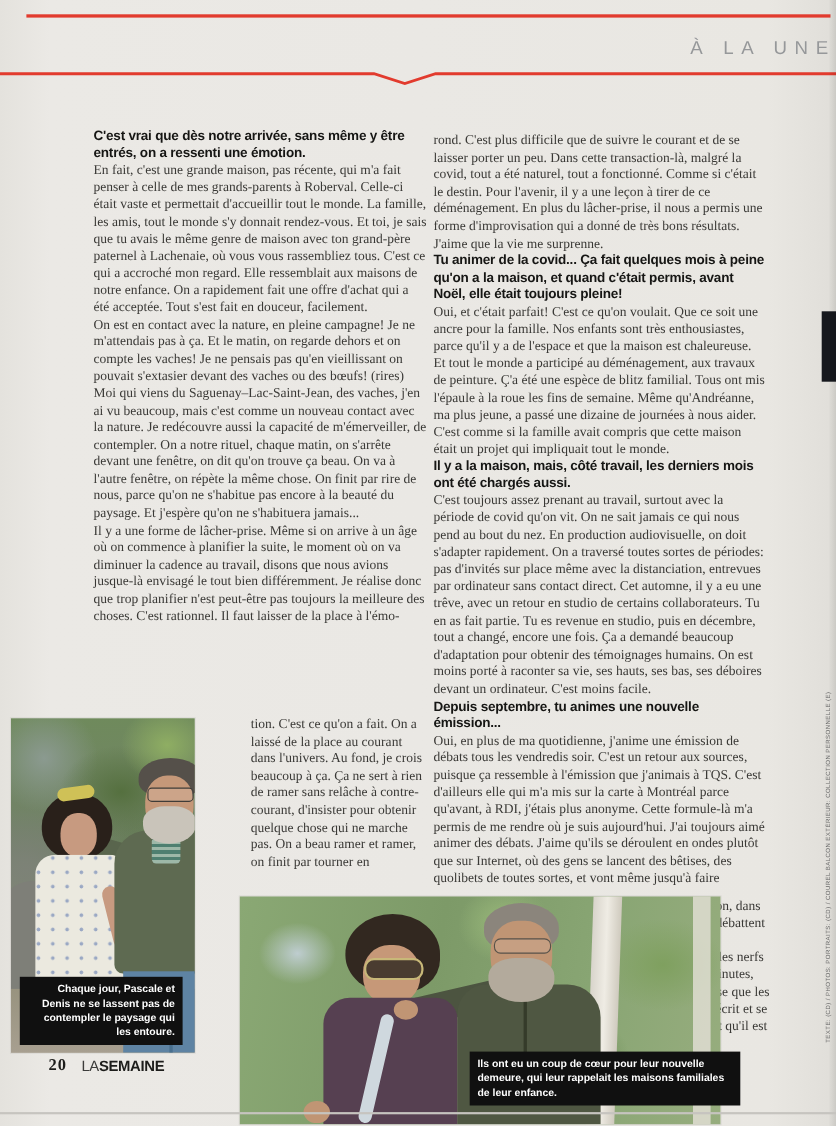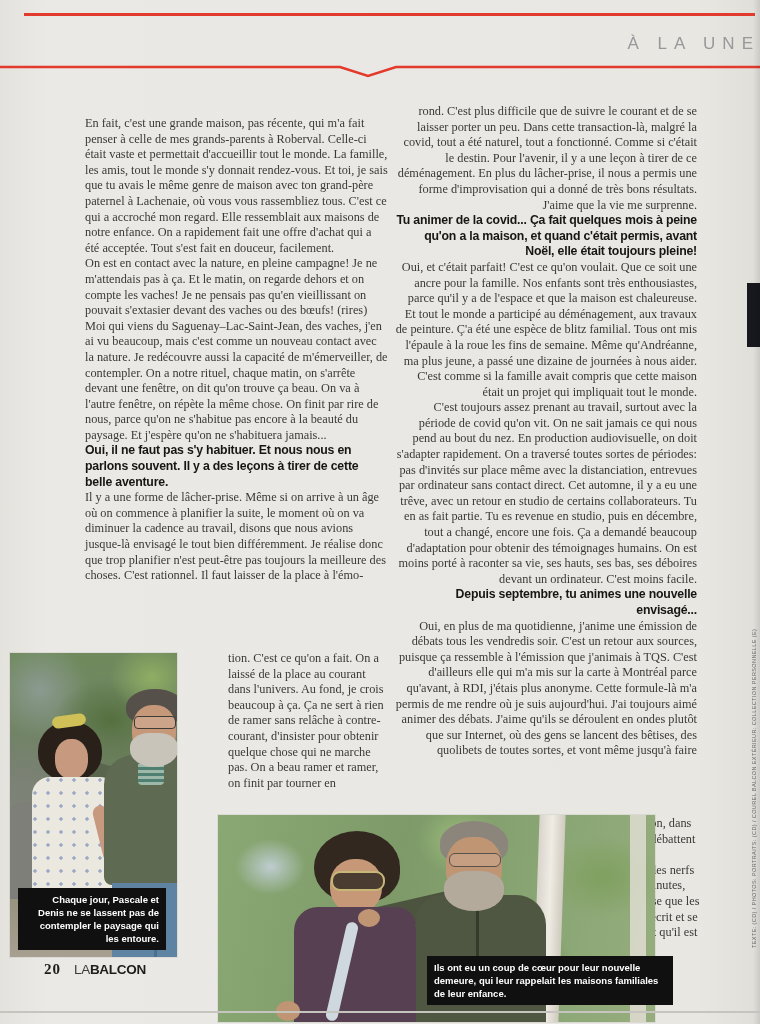--- a/index.html
+++ b/index.html
@@ -7,21 +7,21 @@
         background:linear-gradient(90deg,#e4e2dd 0%,#ebe9e5 6%,#eae8e4 50%,#e9e7e2 92%,#e0ded9 100%);
         font-family:"Liberation Sans",sans-serif;}
   
   .top-rule{position:absolute;left:24px;right:5px;top:13px;height:2.5px;background:#e23b2e;}
   .kicker{position:absolute;left:0;right:0;top:34px;text-align:right;
           font:400 17px/20px "Liberation Sans",sans-serif;letter-spacing:7px;color:#96989a;}
   .chevron-rule{position:absolute;left:0;top:63px;width:760px;height:18px;}
   
   .col{position:absolute;width:303px;font:12.3px/15.6px "Liberation Serif",serif;color:#3a3936;}
   #col-left{left:85px;top:116px;}
-  #col-right{left:394px;top:104px;text-align:right;}
+  #col-right{left:394px;top:120px;}
   .a{margin:0;}
   .q{margin:0;font:700 12.3px/15.6px "Liberation Sans",sans-serif;letter-spacing:-0.2px;color:#161614;}
   .wrap-block{position:absolute;font:12.3px/15.6px "Liberation Serif",serif;color:#3a3936;}
   #wrap-left{left:228px;top:651px;width:163px;}
   #wrap-right{left:482px;top:816px;width:218px;}
   
   .photo{position:absolute;overflow:hidden;box-shadow:0 0 0 1px rgba(0,0,0,0.06);}
   #photo1{left:10px;top:653px;width:167px;height:304px;
     background:
       radial-gradient(60px 50px at 85% 8%,#8fae63 0%,rgba(143,174,99,0) 70%),
@@ -94,33 +94,34 @@
 
 <div class="page">
 
   <div class="top-rule"></div>
   <div class="kicker">À LA UNE</div>
   <svg class="chevron-rule" viewBox="0 0 760 18">
     <path d="M0,4 L340,4 L368,13 L396,4 L760,4" fill="none" stroke="#e23b2e" stroke-width="2.6"></path>
   </svg>
 
   <div class="col" id="col-left">
+    <p class="q">C'est vrai que dès notre arrivée, sans même y être entrés, on a ressenti une émotion.</p>
     <p class="a">En fait, c'est une grande maison, pas récente, qui m'a fait penser à celle de mes grands-parents à Roberval. Celle-ci était vaste et permettait d'accueillir tout le monde. La famille, les amis, tout le monde s'y donnait rendez-vous. Et toi, je sais que tu avais le même genre de maison avec ton grand-père paternel à Lachenaie, où vous vous rassembliez tous. C'est ce qui a accroché mon regard. Elle ressemblait aux maisons de notre enfance. On a rapidement fait une offre d'achat qui a été acceptée. Tout s'est fait en douceur, facilement.</p>
     <p class="a">On est en contact avec la nature, en pleine campagne! Je ne m'attendais pas à ça. Et le matin, on regarde dehors et on compte les vaches! Je ne pensais pas qu'en vieillissant on pouvait s'extasier devant des vaches ou des bœufs! (rires) Moi qui viens du Saguenay–Lac-Saint-Jean, des vaches, j'en ai vu beaucoup, mais c'est comme un nouveau contact avec la nature. Je redécouvre aussi la capacité de m'émerveiller, de contempler. On a notre rituel, chaque matin, on s'arrête devant une fenêtre, on dit qu'on trouve ça beau. On va à l'autre fenêtre, on répète la même chose. On finit par rire de nous, parce qu'on ne s'habitue pas encore à la beauté du paysage. Et j'espère qu'on ne s'habituera jamais...</p>
-    <p class="q">Oui, il ne faut pas s'y habituer. Et nous nous en parlons souvent. Il y a des leçons à tirer de cette belle aventure.</p>
     <p class="a">Il y a une forme de lâcher-prise. Même si on arrive à un âge où on commence à planifier la suite, le moment où on va diminuer la cadence au travail, disons que nous avions jusque-là envisagé le tout bien différemment. Je réalise donc que trop planifier n'est peut-être pas toujours la meilleure des choses. C'est rationnel. Il faut laisser de la place à l'émo-</p>
   </div>
   <div class="wrap-block" id="wrap-left">tion. C'est ce qu'on a fait. On a laissé de la place au courant dans l'univers. Au fond, je crois beaucoup à ça. Ça ne sert à rien de ramer sans relâche à contre-courant, d'insister pour obtenir quelque chose qui ne marche pas. On a beau ramer et ramer, on finit par tourner en</div>
 
   <div class="col" id="col-right">
     <p class="a">rond. C'est plus difficile que de suivre le courant et de se laisser porter un peu. Dans cette transaction-là, malgré la covid, tout a été naturel, tout a fonctionné. Comme si c'était le destin. Pour l'avenir, il y a une leçon à tirer de ce déménagement. En plus du lâcher-prise, il nous a permis une forme d'improvisation qui a donné de très bons résultats. J'aime que la vie me surprenne.</p>
     <p class="q">Tu animer de la covid... Ça fait quelques mois à peine qu'on a la maison, et quand c'était permis, avant Noël, elle était toujours pleine!</p>
     <p class="a">Oui, et c'était parfait! C'est ce qu'on voulait. Que ce soit une ancre pour la famille. Nos enfants sont très enthousiastes, parce qu'il y a de l'espace et que la maison est chaleureuse. Et tout le monde a participé au déménagement, aux travaux de peinture. Ç'a été une espèce de blitz familial. Tous ont mis l'épaule à la roue les fins de semaine. Même qu'Andréanne, ma plus jeune, a passé une dizaine de journées à nous aider. C'est comme si la famille avait compris que cette maison était un projet qui impliquait tout le monde.</p>
+    <p class="q">Il y a la maison, mais, côté travail, les derniers mois ont été chargés aussi.</p>
     <p class="a">C'est toujours assez prenant au travail, surtout avec la période de covid qu'on vit. On ne sait jamais ce qui nous pend au bout du nez. En production audiovisuelle, on doit s'adapter rapidement. On a traversé toutes sortes de périodes: pas d'invités sur place même avec la distanciation, entrevues par ordinateur sans contact direct. Cet automne, il y a eu une trêve, avec un retour en studio de certains collaborateurs. Tu en as fait partie. Tu es revenue en studio, puis en décembre, tout a changé, encore une fois. Ça a demandé beaucoup d'adaptation pour obtenir des témoignages humains. On est moins porté à raconter sa vie, ses hauts, ses bas, ses déboires devant un ordinateur. C'est moins facile.</p>
-    <p class="q">Depuis septembre, tu animes une nouvelle envisagé...</p>
+    <p class="q">Depuis septembre, tu animes une nouvelle émission...</p>
     <p class="a">Oui, en plus de ma quotidienne, j'anime une émission de débats tous les vendredis soir. C'est un retour aux sources, puisque ça ressemble à l'émission que j'animais à TQS. C'est d'ailleurs elle qui m'a mis sur la carte à Montréal parce qu'avant, à RDI, j'étais plus anonyme. Cette formule-là m'a permis de me rendre où je suis aujourd'hui. J'ai toujours aimé animer des débats. J'aime qu'ils se déroulent en ondes plutôt que sur Internet, où des gens se lancent des bêtises, des quolibets de toutes sortes, et vont même jusqu'à faire</p>
   </div>
   <div class="wrap-block" id="wrap-right">des menaces de mort. À la télévision, dans un espace public normal, les gens débattent avec respect. C'est sûr qu'il y a des moments où ils s'enflamment, que les nerfs sont plus à vif pendant quelques minutes, mais ça fait partie de la vie. Je pense que les gens ont été échaudés par ce qui s'écrit et se dit sur la Toile, mais qu'ils réalisent qu'il est encore possible d'avoir des débats constructifs, même si des</div>
 
   <div class="photo" id="photo1">
     <div class="shape p1-rock"></div>
     <div class="shape p1-ground"></div>
     <div class="shape p1-m-arm"></div>
     <div class="shape p1-w-hair"></div>
     <div class="shape p1-w-shades"></div>
@@ -152,20 +153,20 @@
     <div class="shape p2-m-sweater"></div>
     <div class="shape p2-m-zip"></div>
     <div class="shape p2-m-hair"></div>
     <div class="shape p2-m-face"></div>
     <div class="shape p2-m-beard"></div>
     <div class="shape p2-m-glasses"></div>
   </div>
   <div class="caption" id="caption2">Ils ont eu un coup de cœur pour leur nouvelle demeure, qui leur rappelait les maisons familiales de leur enfance.</div>
 
   <div class="page-num">20</div>
-  <div class="logo"><span class="lt">LA</span><span>BALCON</span></div>
+  <div class="logo"><span class="lt">LA</span><span>SEMAINE</span></div>
 
   <div class="credits">TEXTE: (CD) / PHOTOS: PORTRAITS: (CD) / COUREL BALCON EXTÉRIEUR: COLLECTION PERSONNELLE (E)</div>
   <div class="page-fragment"></div>
   <div class="edge-shade"></div>
   <div class="bottom-edge"></div>
 
 </div>
 
 </body></html>

